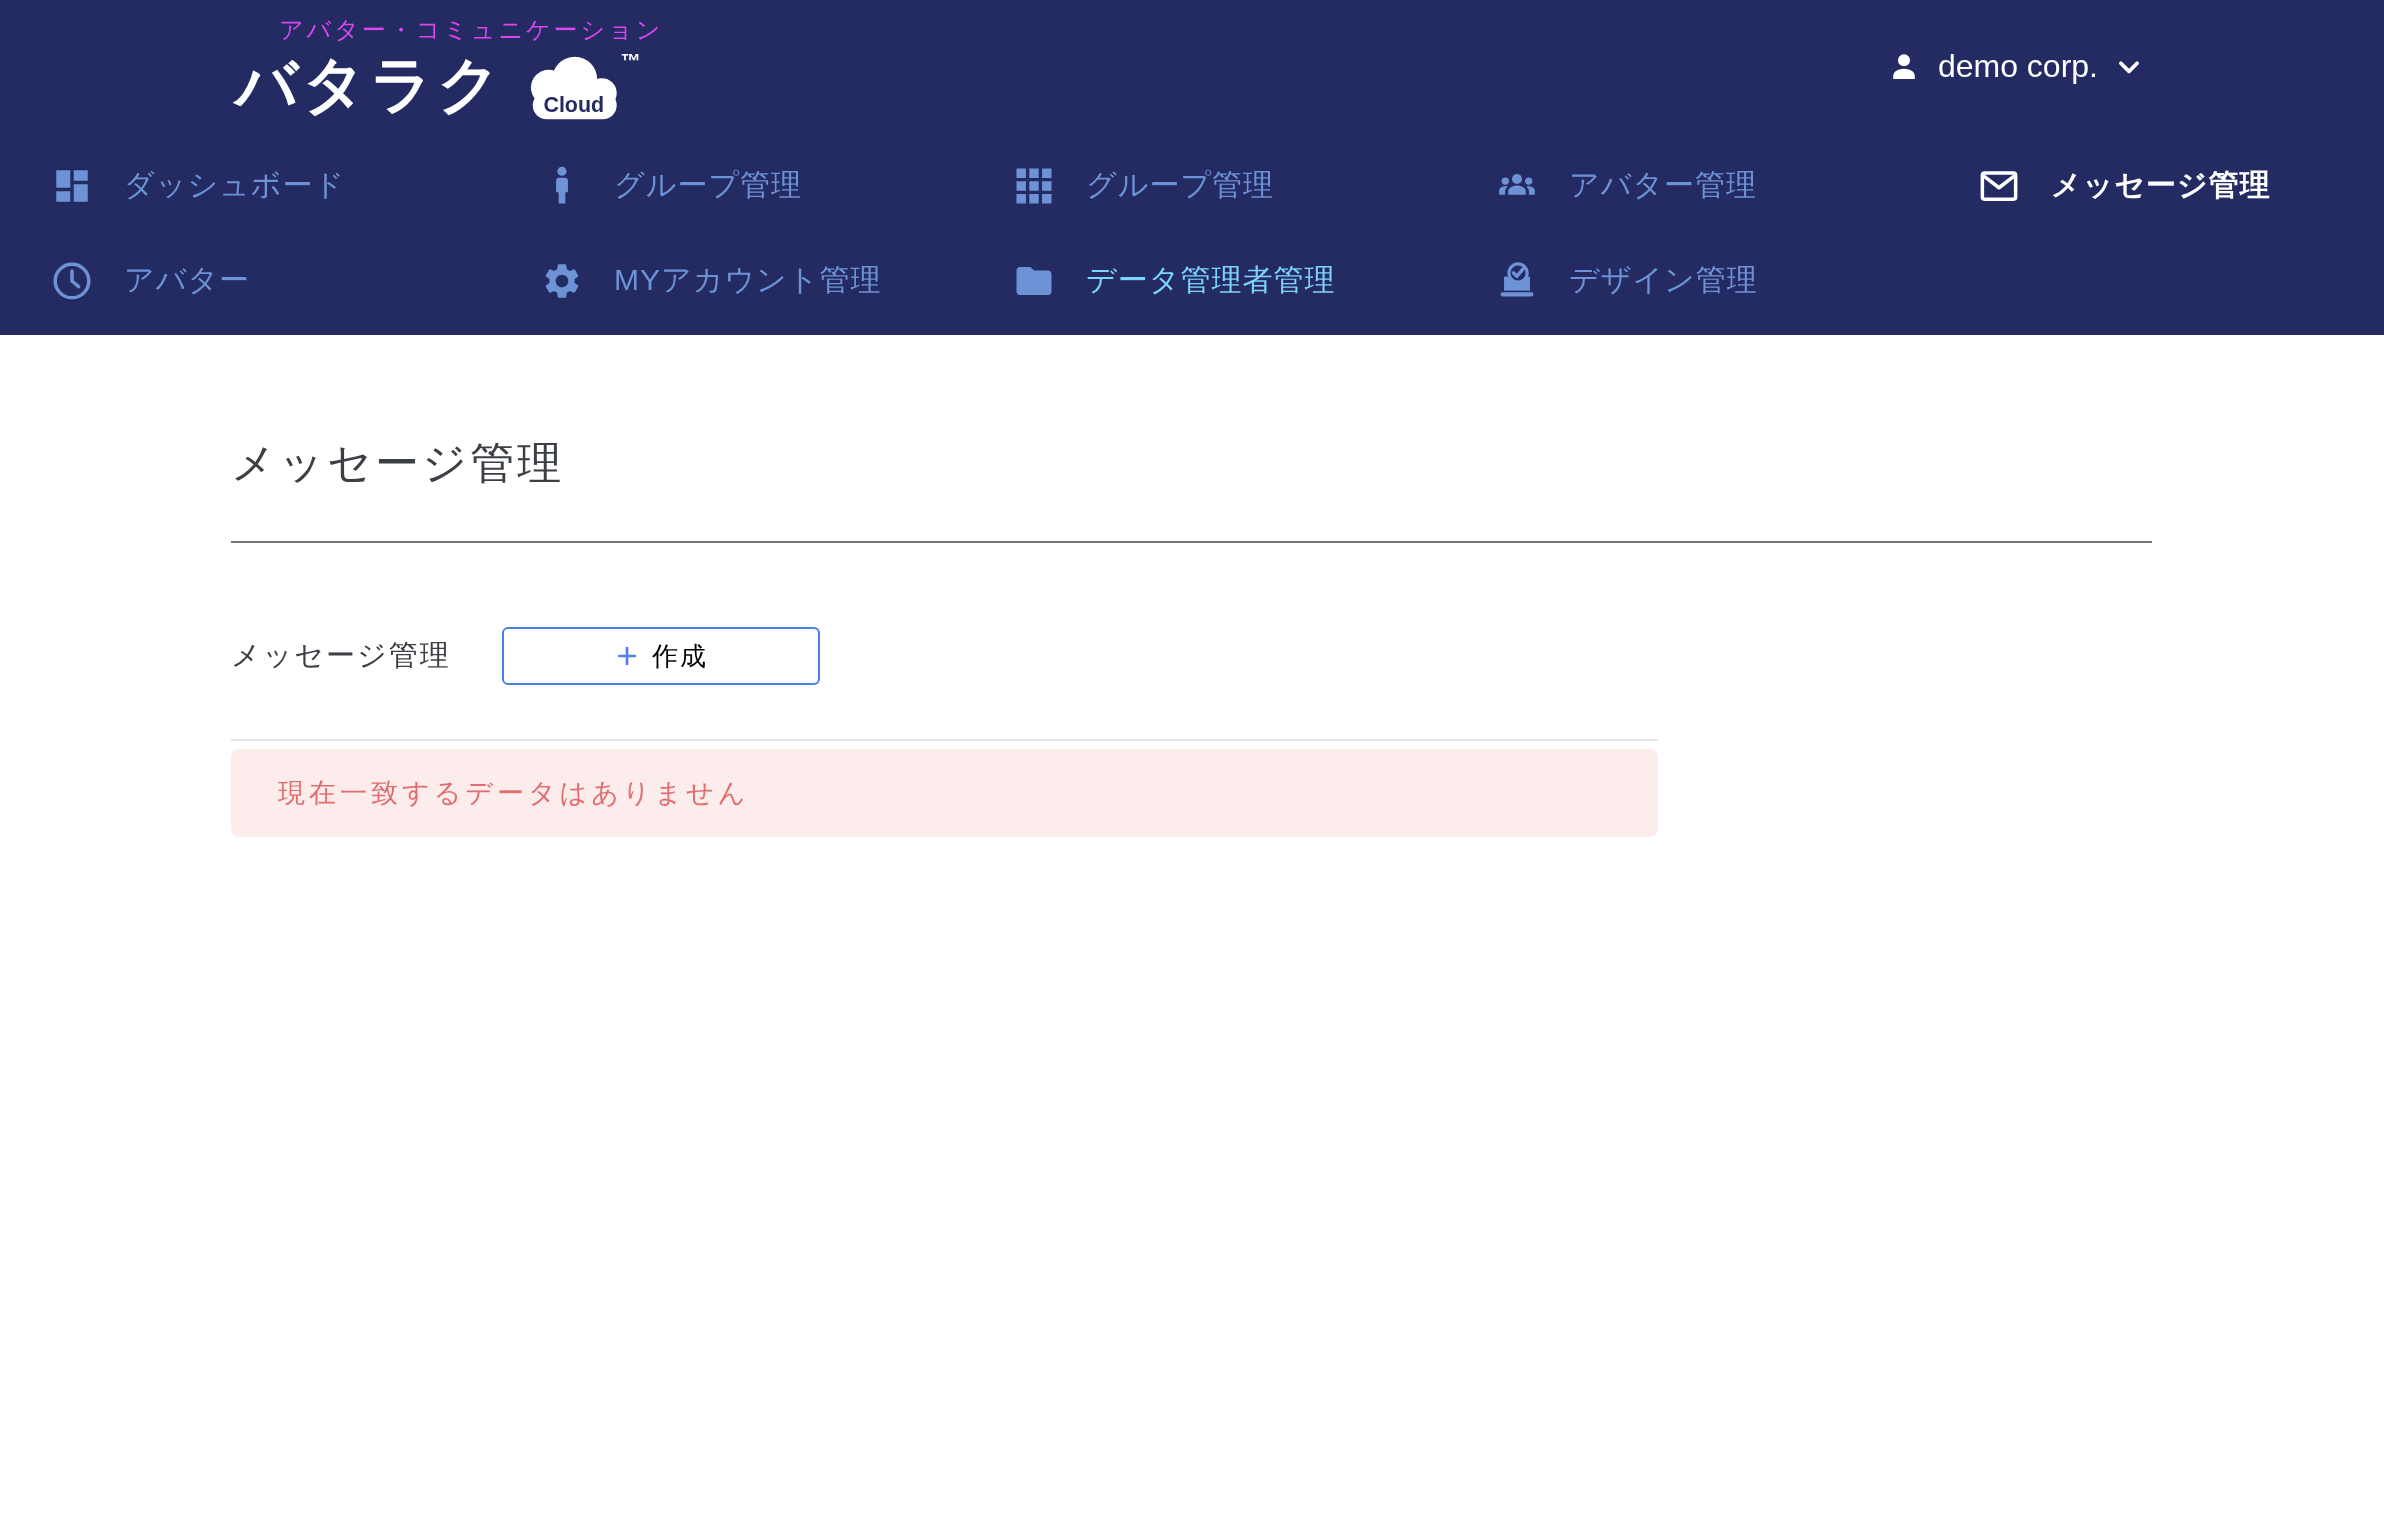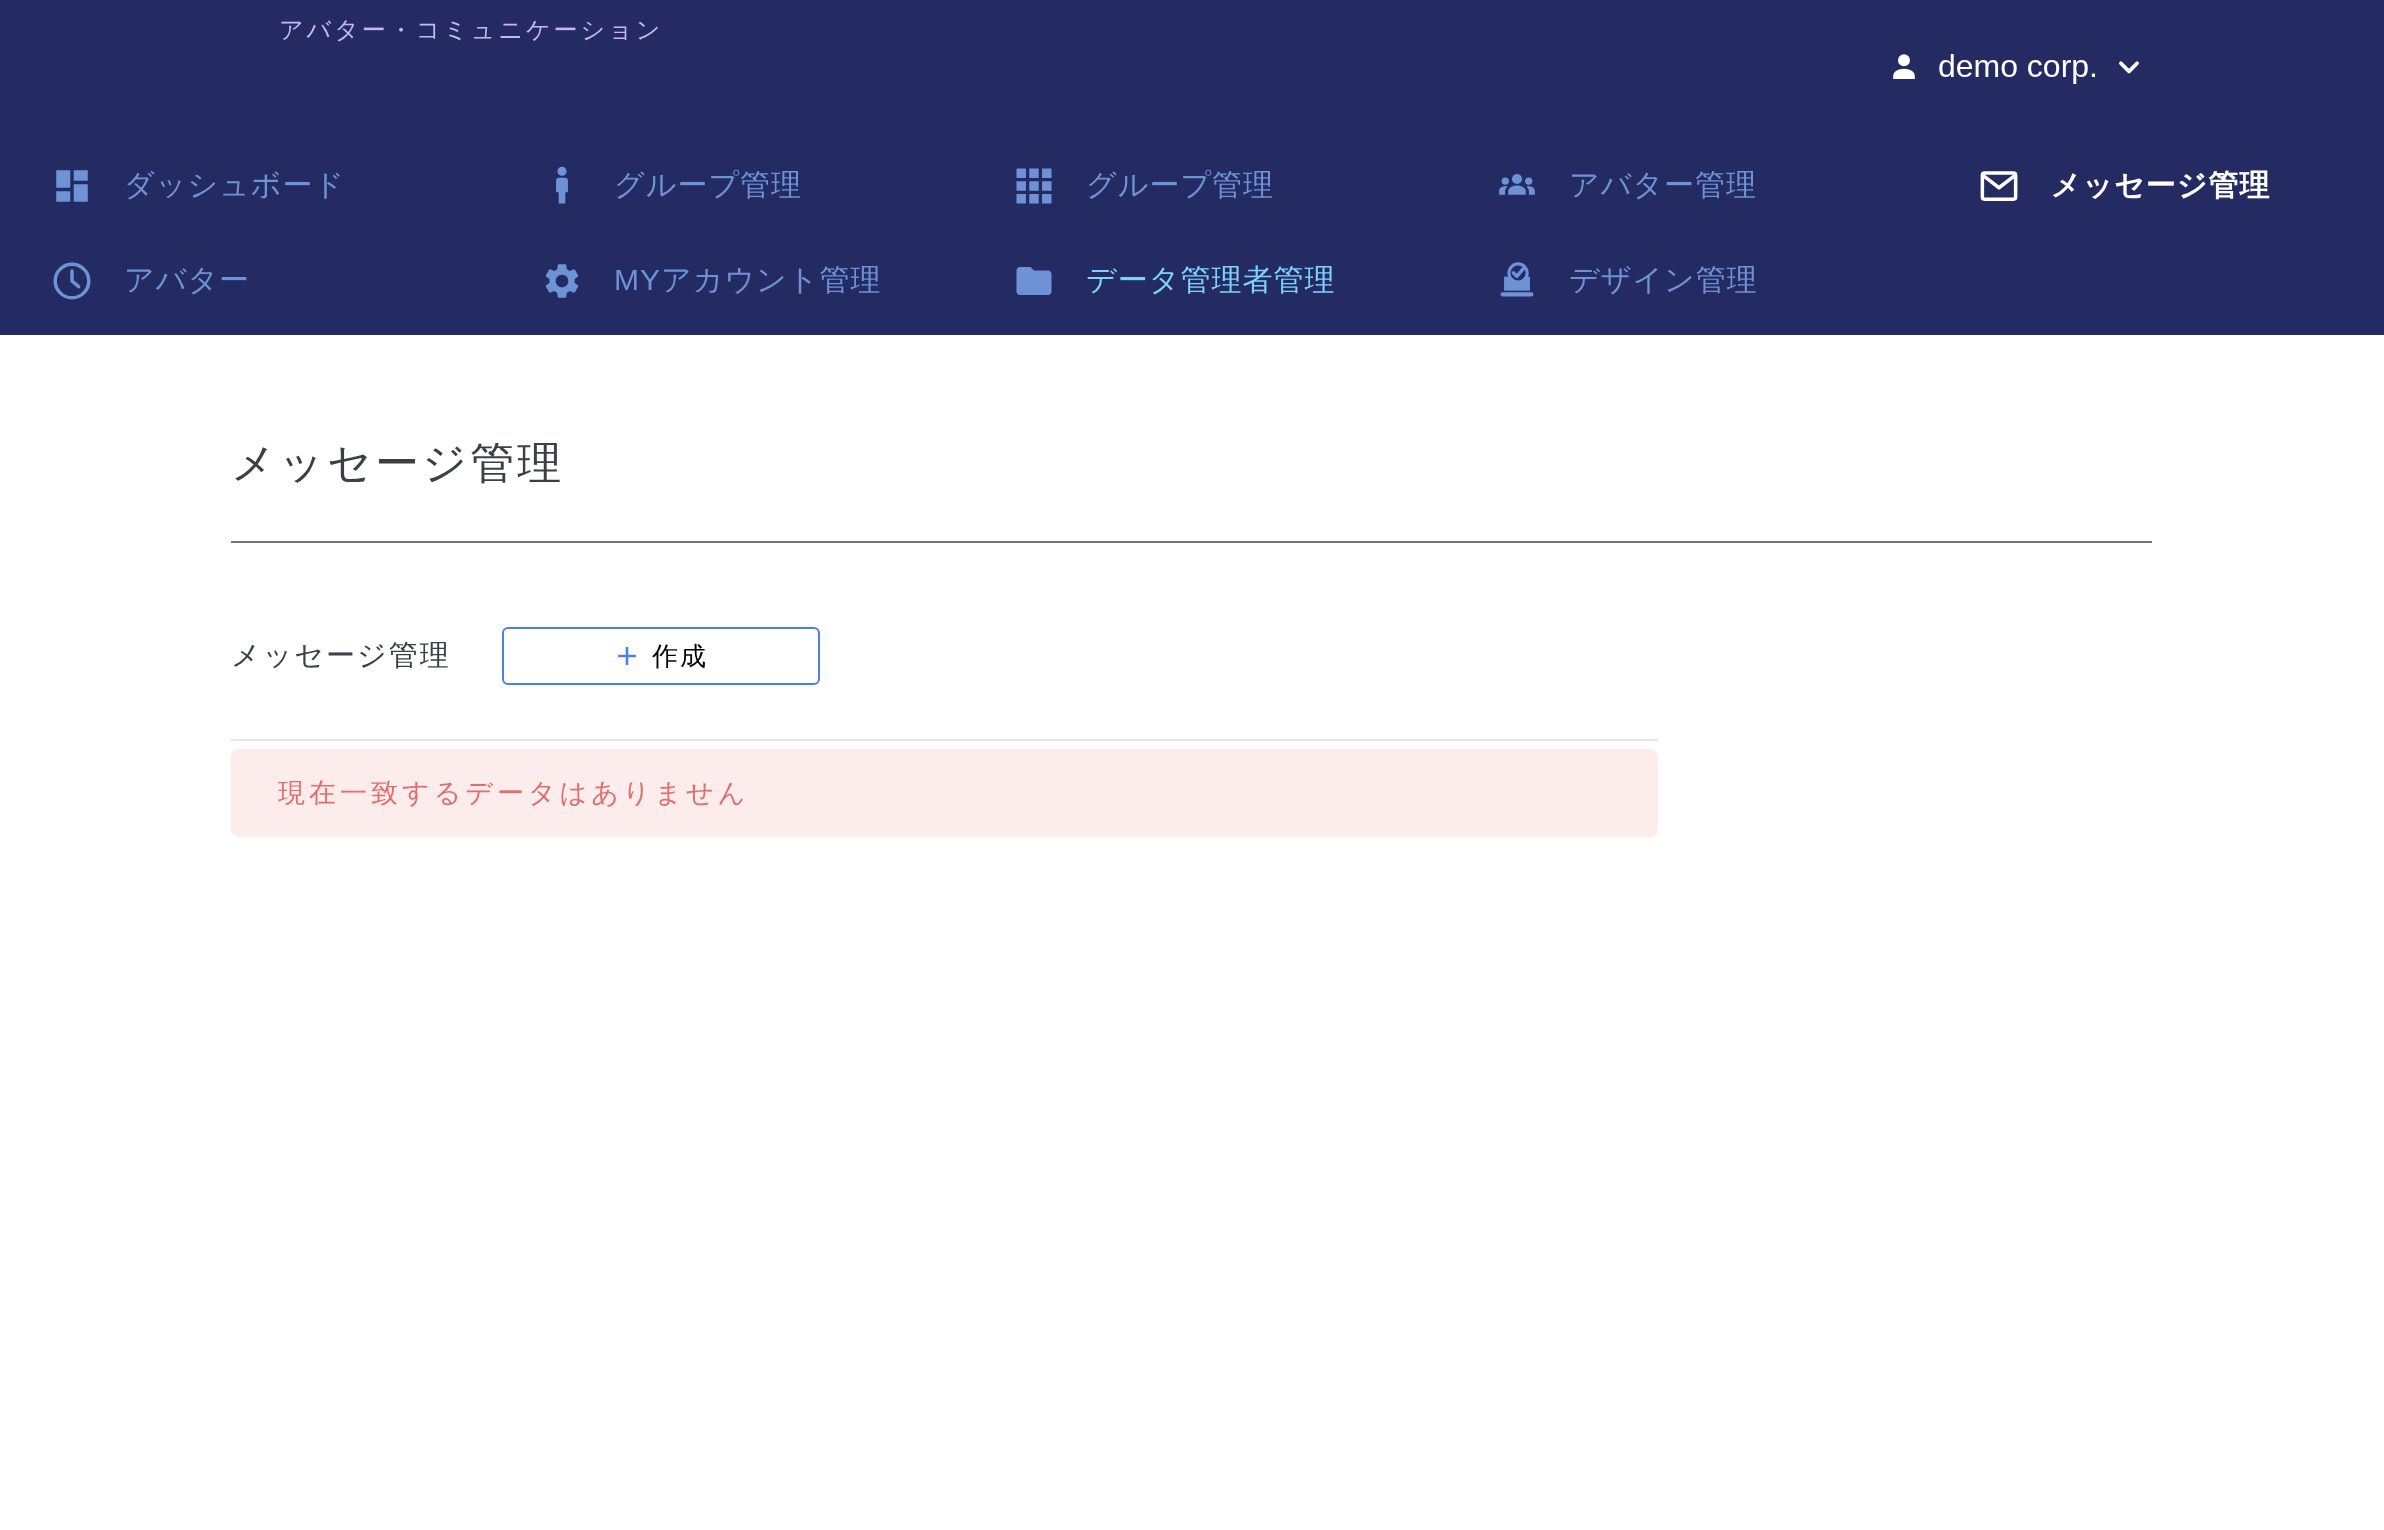--- a/index.html
+++ b/index.html
@@ -13,21 +13,21 @@
     background: #242a62;
     width: 100%; height: 335px;
     position: relative;
     color: #fff;
   }
   .logo {
     position: absolute; left: 235px; top: 14px;
     width: 420px;
   }
   .logo-tagline {
-    color: #c4b5fd; font-size: 24px; letter-spacing: 3px;
+    color: #d946ef; font-size: 24px; letter-spacing: 3px;
     padding-left: 44px; white-space: nowrap;
   }
   .logo-row { display: flex; align-items: flex-start; margin-top: 6px; }
   .logo-name {
     color: #ffffff; font-size: 62px; font-weight: bold;
     letter-spacing: 4px; line-height: 1.05; white-space: nowrap;
   }
   .cloud-badge { position: relative; margin-left: 10px; margin-top: 2px; }
   .cloud-badge svg { display: block; }
   .logo-tm {
@@ -98,20 +98,35 @@
     color: #e06e6e; font-size: 27px; letter-spacing: 4px;
   }
 </style>
 </head>
 <body>
 
 <header class="header">
 
   <div class="logo">
     <div class="logo-tagline">アバター・コミュニケーション</div>
+    <div class="logo-row">
+      <div class="logo-name">バタラク</div>
+      <div class="cloud-badge">
+        <svg viewBox="0 0 120 74" width="112" height="69">
+          <g fill="#ffffff">
+            <circle cx="36" cy="36" r="19"></circle>
+            <circle cx="64" cy="27" r="24"></circle>
+            <circle cx="93" cy="42" r="16"></circle>
+            <rect x="19" y="40" width="90" height="30" rx="15"></rect>
+          </g>
+          <text x="63" y="62" text-anchor="middle" font-size="23" font-weight="bold" fill="#242a62">Cloud</text>
+        </svg>
+        <span class="logo-tm">™</span>
+      </div>
+    </div>
   </div>
 
   <div class="account">
     <span>
       <svg viewBox="0 0 24 24" width="36" height="36" fill="#ffffff">
         <circle cx="12" cy="7.5" r="4"></circle>
         <path d="M12 13.2c-4 0-7.2 2.1-7.2 4.7V20h14.4v-2.1c0-2.6-3.2-4.7-7.2-4.7z"></path>
       </svg>
     </span>
     <span>demo corp.</span>

